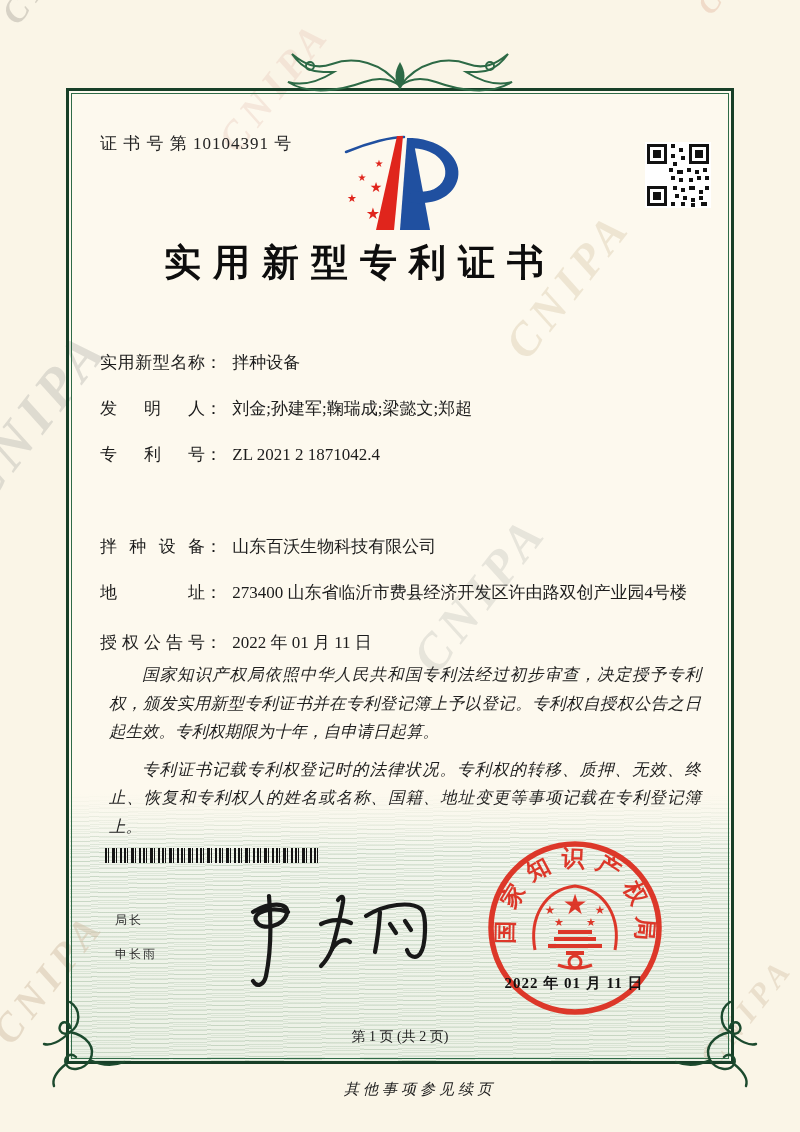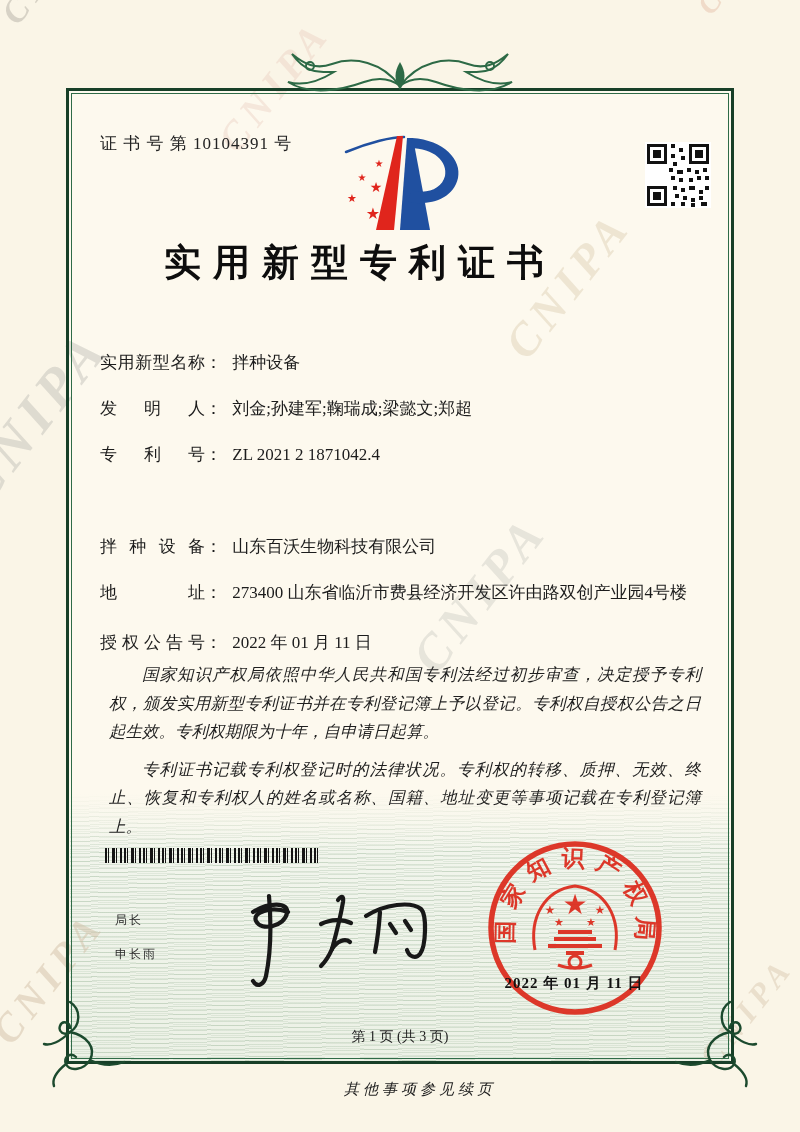--- a/index.html
+++ b/index.html
@@ -266,18 +266,18 @@
           <rect x="68" y="106" width="54" height="4"></rect>
           <rect x="86" y="113" width="18" height="4"></rect>
         </g>
         <circle cx="95" cy="124" r="6" stroke="#dc2a1c" stroke-width="3" fill="none"></circle>
         <path d="M78,127 C88,131 102,131 112,127" stroke="#dc2a1c" stroke-width="3" fill="none"></path>
       </g>
     </svg>
 
     <div class="seal-date">2022 年 01 月 11 日</div>
 
-    <div class="page-info">第 1 页 (共 3 页)</div>
+    <div class="page-info">第 1 页 (共 2 页)</div>
 
     <div class="cont-note">其他事项参见续页</div>
 
   </div>
 </div>
 
 </body></html>

